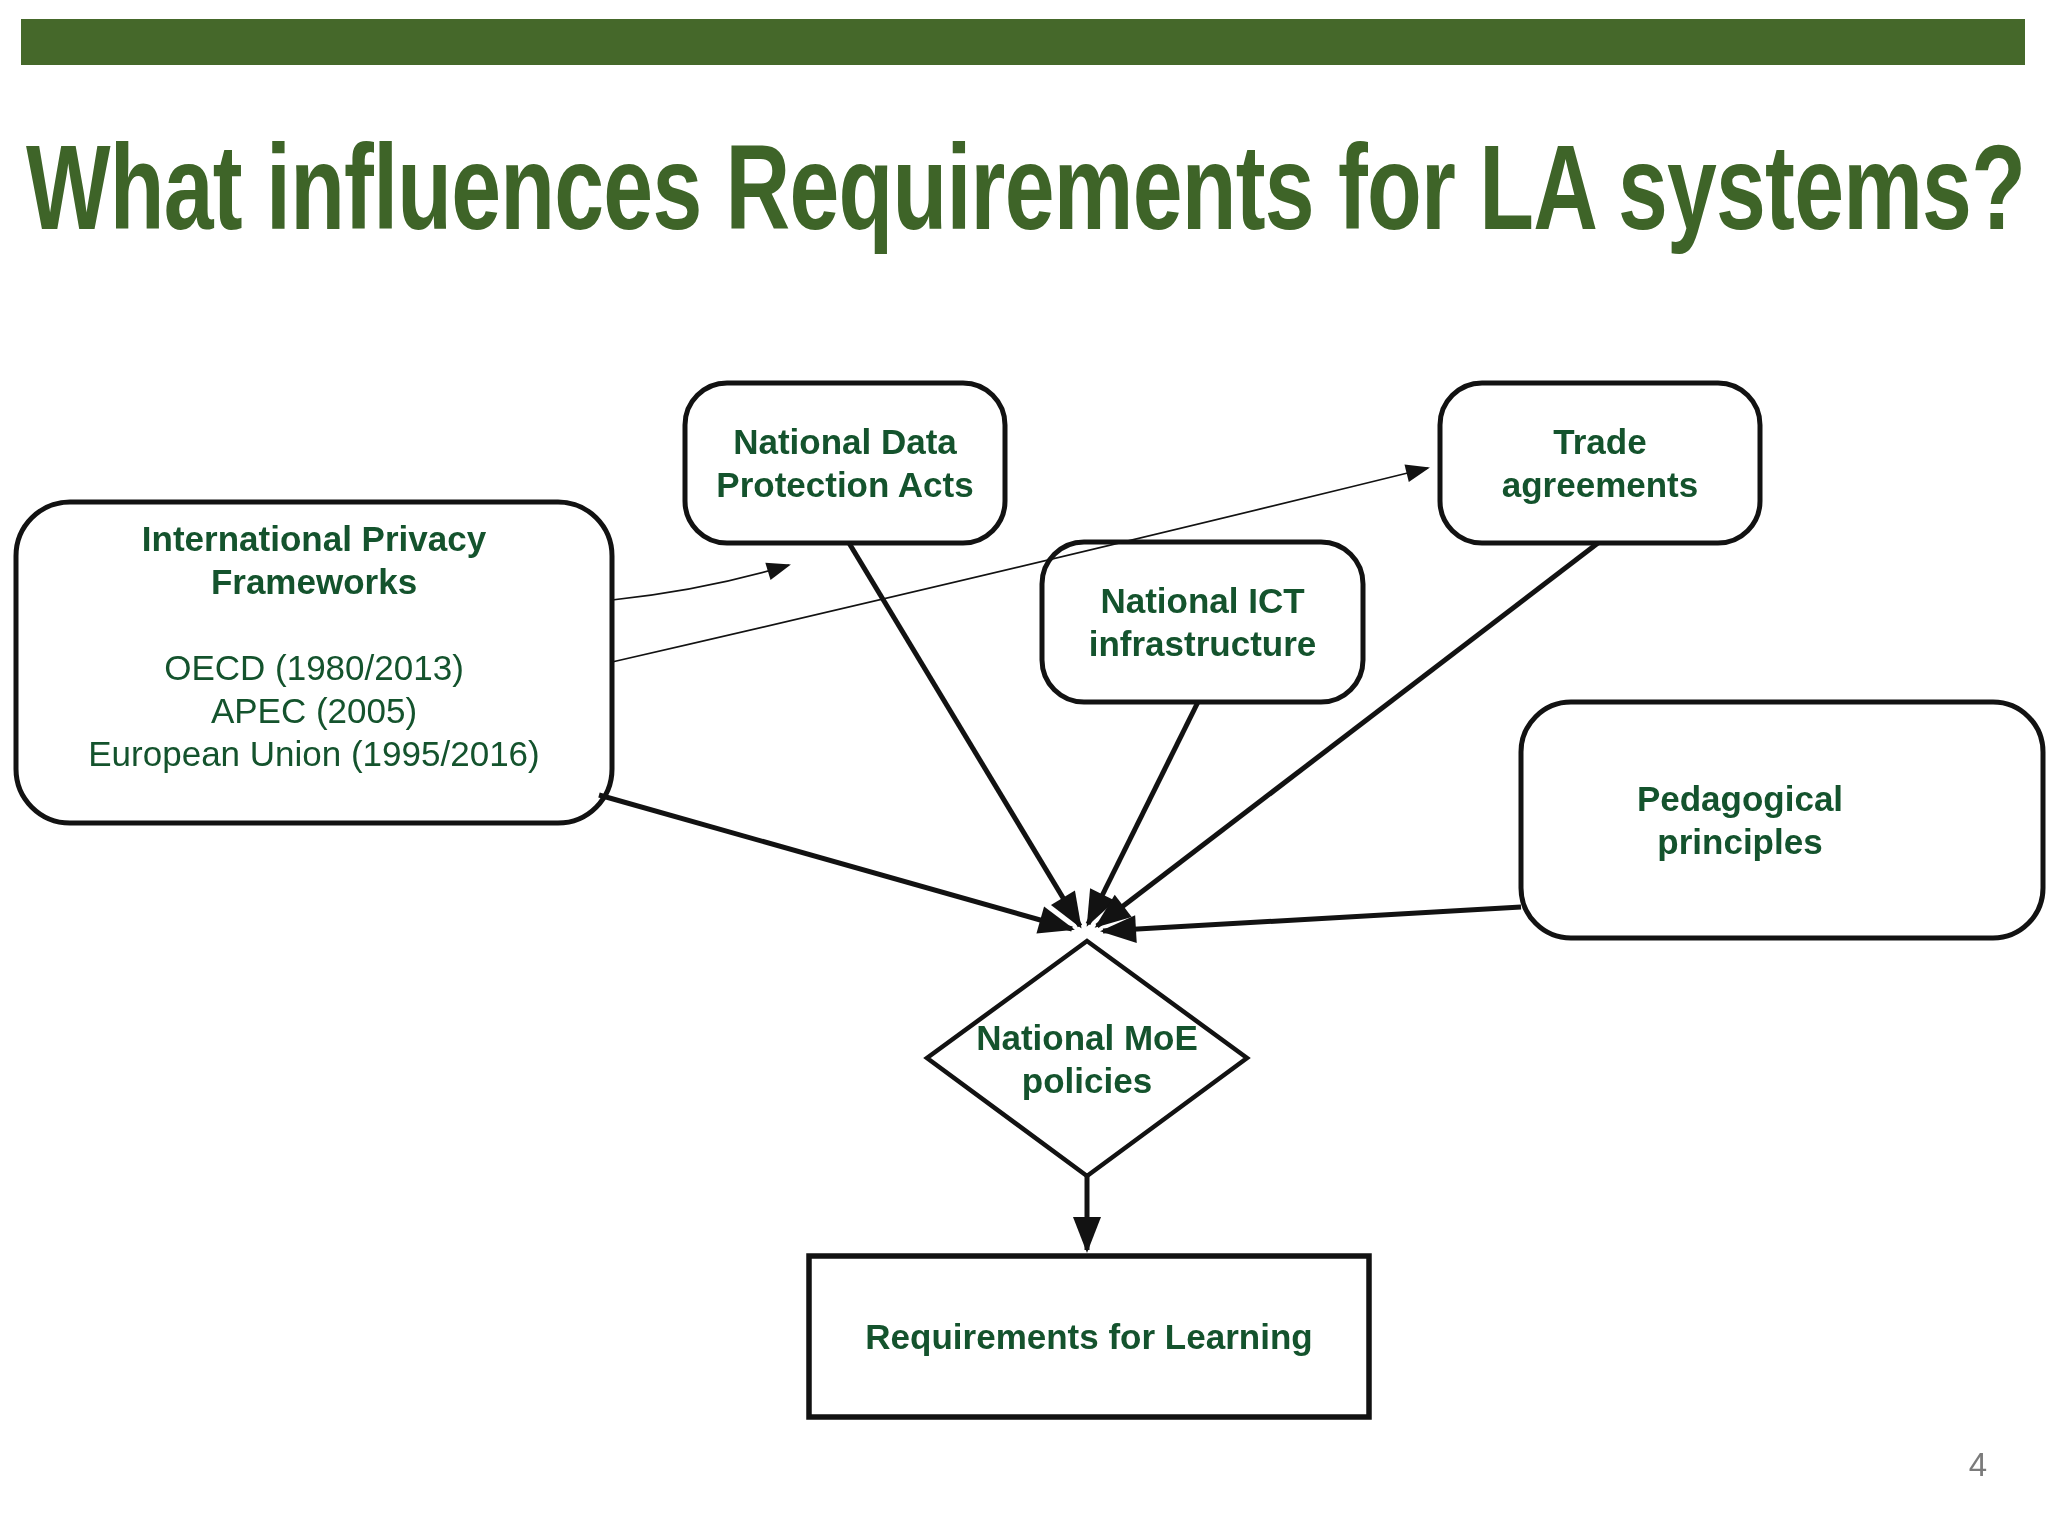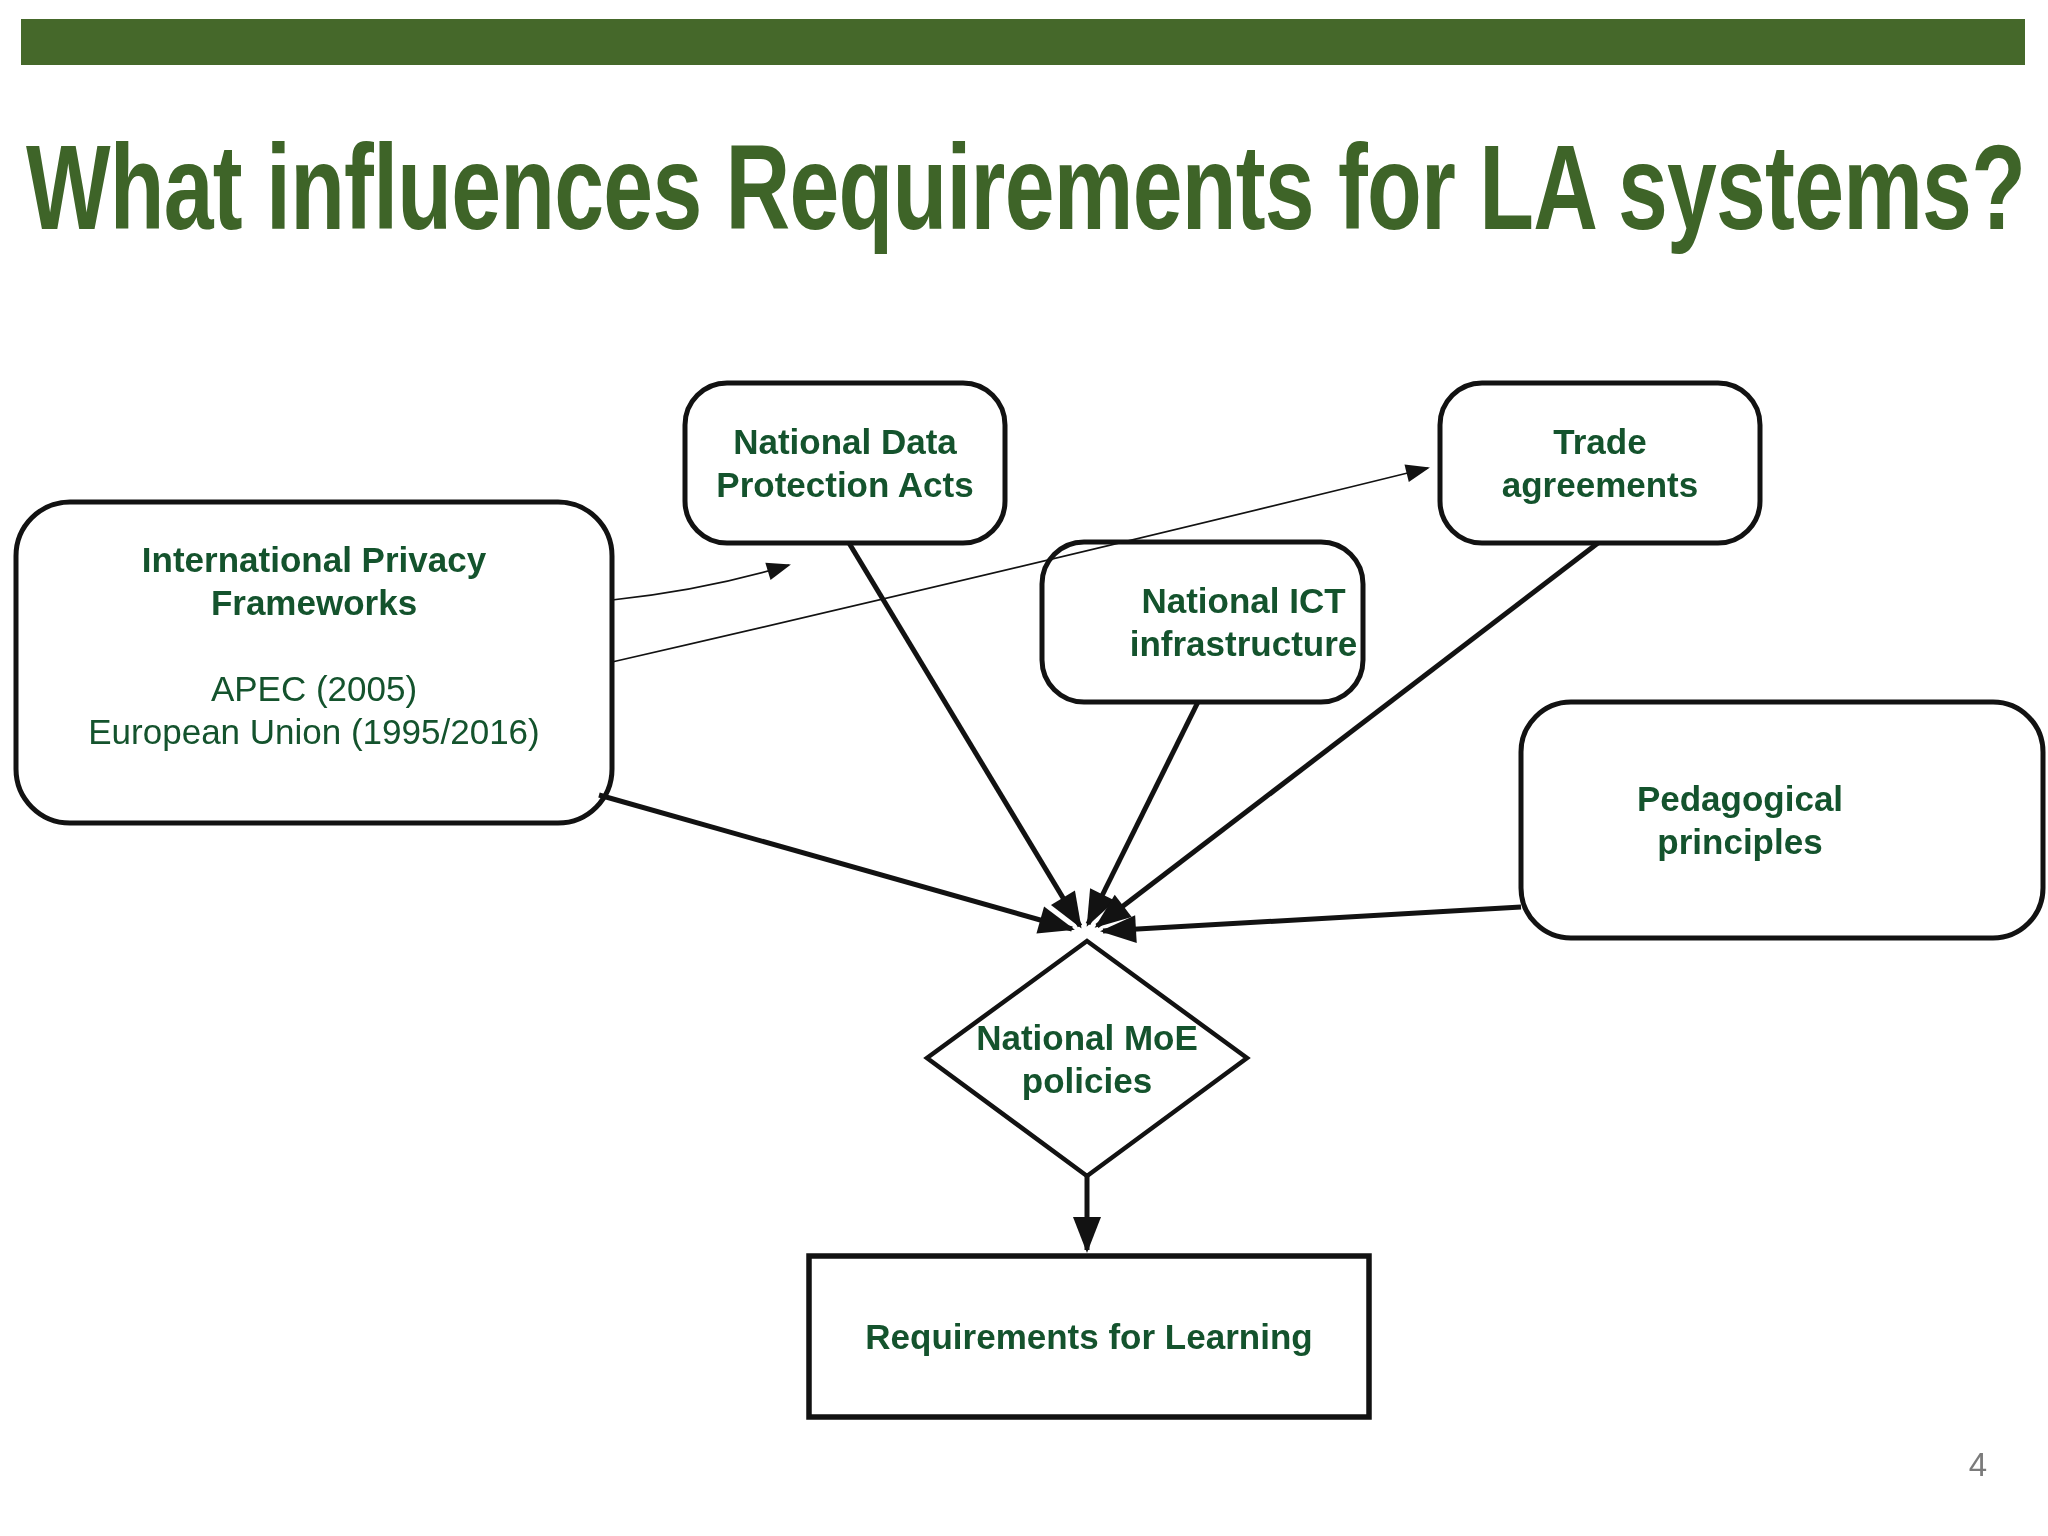--- a/index.html
+++ b/index.html
@@ -23,21 +23,21 @@
   .node-label{
     position:absolute;display:flex;flex-direction:column;
     align-items:center;justify-content:center;text-align:center;
     color:#14532d;
   }
   .tl{font-size:35px;line-height:43px;min-height:43px;font-weight:400;white-space:nowrap;}
   .b{font-weight:700;}
   .lbl-privacy{left:16px;top:502px;width:596px;height:321px;padding-bottom:34px;box-sizing:border-box;}
   .lbl-dataprot{left:685px;top:383px;width:320px;height:160px;}
   .lbl-trade{left:1440px;top:383px;width:320px;height:160px;}
-  .lbl-ict{left:1083px;top:542px;width:321px;height:160px;}
+  .lbl-ict{left:1042px;top:542px;width:321px;height:160px;}
   .lbl-pedagogical{left:1479px;top:702px;width:522px;height:236px;}
   .lbl-moe{left:927px;top:941px;width:320px;height:235px;}
   .lbl-requirements{left:809px;top:1256px;width:560px;height:161px;}
   .page-number{
     position:absolute;left:1948px;top:1446px;width:60px;
     font-size:33px;color:#7b7b7b;text-align:center;
   }
 </style>
 </head>
 <body>
@@ -78,20 +78,21 @@
   <g stroke="#121212" stroke-width="1.7" fill="none">
     <path d="M 612,600 Q 706,590 789,565" marker-end="url(#ahSmall)"></path>
     <path d="M 612,662 Q 1055,560 1428,468" marker-end="url(#ahSmall)"></path>
   </g>
 </svg>
 
 <div class="node-label lbl-privacy">
   <div class="tl b">International Privacy</div>
   <div class="tl b">Frameworks</div>
   <div class="tl"></div>
+  <div class="tl">OECD (1980/2013)</div>
   <div class="tl">APEC (2005)</div>
   <div class="tl">European Union (1995/2016)</div>
 </div>
 
 <div class="node-label lbl-dataprot">
   <div class="tl b">National Data</div>
   <div class="tl b">Protection Acts</div>
 </div>
 
 <div class="node-label lbl-trade">

